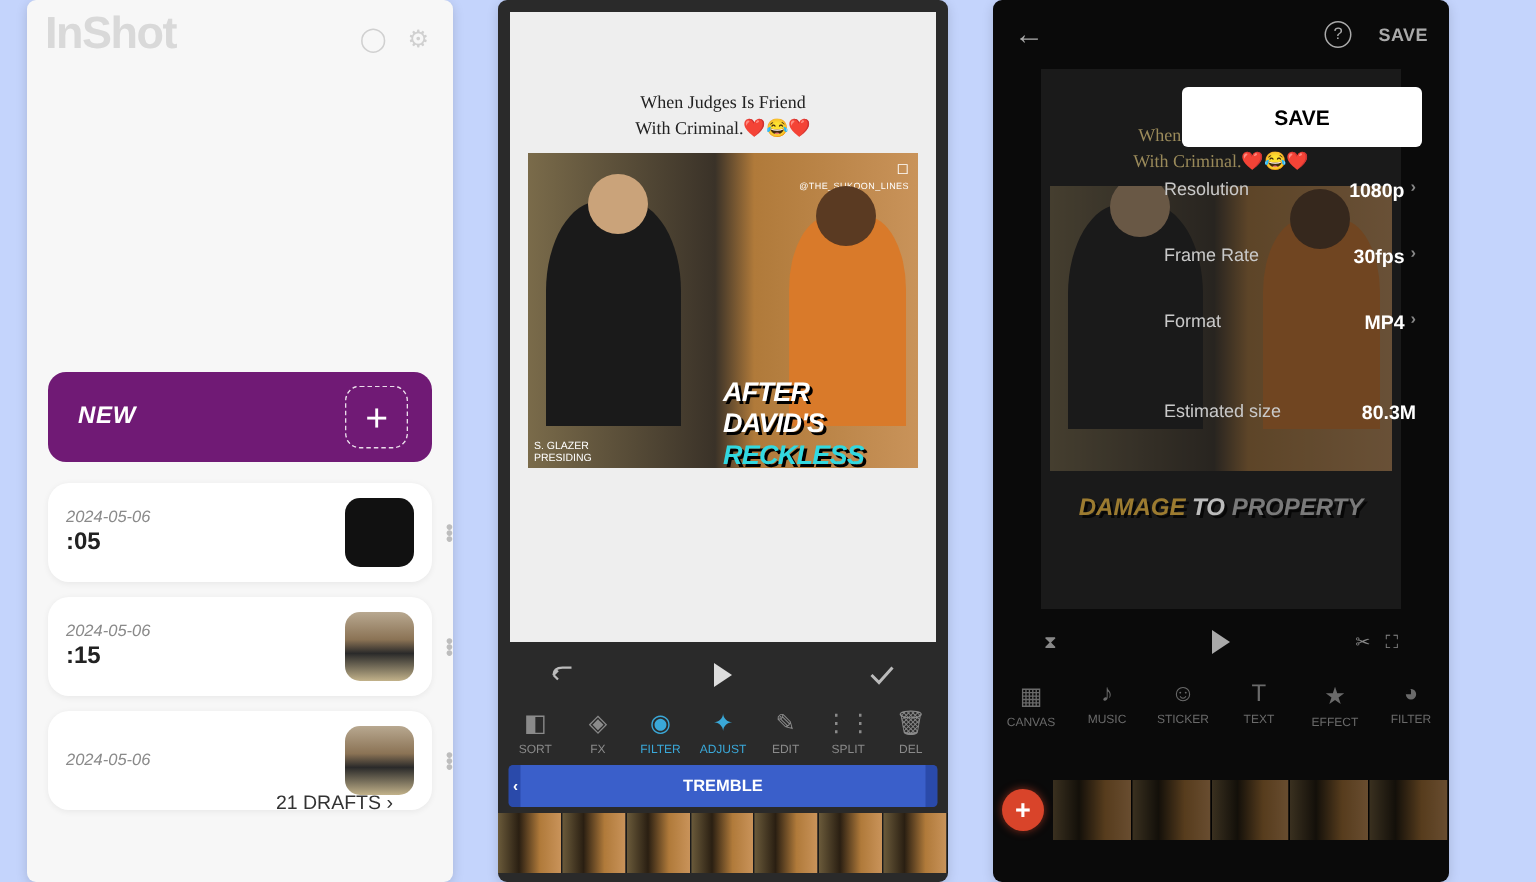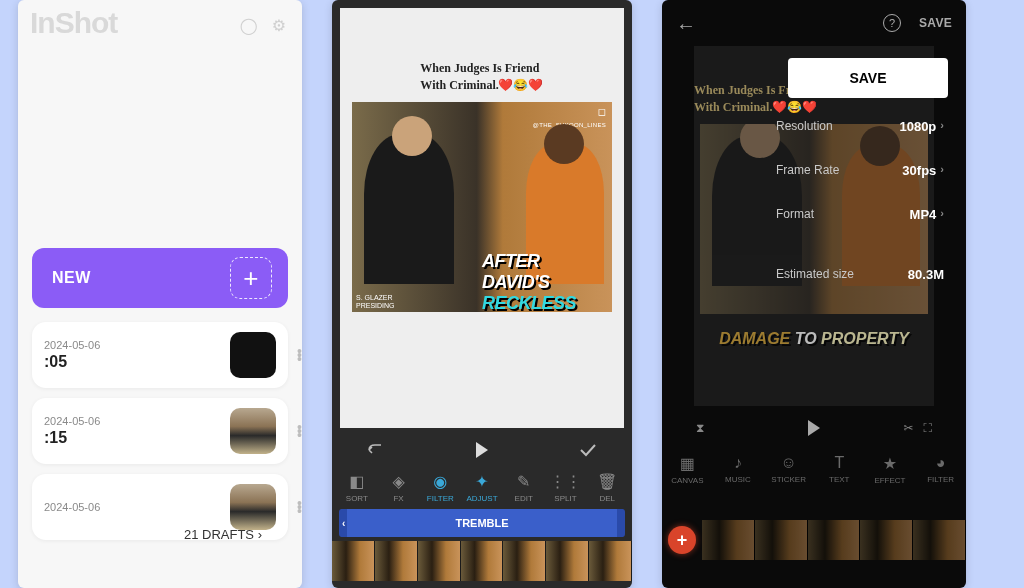--- a/index.html
+++ b/index.html
@@ -38,52 +38,53 @@
     position: absolute;
     top: 16px; right: 16px;
     display: flex; gap: 14px;
     color: #d0d0d0;
   }
   .s1-body {
     position: absolute;
     top: 248px; left: 14px; right: 14px;
   }
   .new-btn {
-    background: #8b5cf6;
+    background: #701a75;
     color: #fff;
     height: 60px;
     border-radius: 12px;
     display: flex;
     align-items: center;
     justify-content: space-between;
     padding: 0 16px 0 20px;
     font-weight: 700;
     font-size: 16px;
     margin-bottom: 14px;
     letter-spacing: 0.5px;
+    font-style: italic;
   }
   .new-plus {
     width: 42px; height: 42px;
     border: 1.5px dashed rgba(255,255,255,0.85);
     border-radius: 10px;
     display: flex; align-items: center; justify-content: center;
     font-size: 26px; font-weight: 400;
   }
   .draft-row {
     background: #fff;
     border-radius: 14px;
     padding: 10px 12px;
     display: flex;
     align-items: center;
     margin-bottom: 10px;
     box-shadow: 0 1px 4px rgba(0,0,0,0.06);
     position: relative;
   }
   .draft-info { flex: 1; }
-  .draft-date { font-size: 11px; color: #8a8a8a; }
+  .draft-date { font-size: 11px; color: #8a8a8a; font-style: italic; }
   .draft-dur { font-size: 16px; font-weight: 700; color: #222; margin-top: 2px; }
   .draft-thumb {
     width: 46px; height: 46px;
     border-radius: 10px;
     background: #111;
   }
   .draft-thumb.photo {
     background: linear-gradient(180deg,#b8a890 0%, #8b7355 40%, #2a2a2a 60%, #c2b28a 100%);
   }
   .draft-dots {
@@ -115,24 +116,25 @@
     background: #eee;
     margin: 8px 8px 0 8px;
     height: 420px;
     position: relative;
     display: flex; flex-direction: column;
     align-items: center;
   }
   .s2-caption {
     font-family: Georgia, serif;
     color: #222;
+    text-align: center;
     font-size: 12px;
     margin-top: 52px;
     line-height: 1.4;
-    font-weight: 700;
+    font-weight: 400;
   }
   .s2-hearts { font-size: 12px; }
   .s2-video {
     margin-top: 8px;
     width: 260px;
     height: 210px;
     background: linear-gradient(90deg,#7a6b4a 0%, #3a3228 48%, #b07a3a 58%, #c9935a 100%);
     position: relative;
     overflow: hidden;
   }
@@ -243,21 +245,21 @@
   .s3-sub {
     position:absolute; bottom:58px; left:0; right:0;
     text-align:center;
     font-weight:900; font-style:italic;
     text-shadow: 2px 2px 0 #000;
     font-size:16px;
     opacity:0.7;
   }
   .s3-sub .p1 { color:#d4a53a; }
   .s3-sub .p2 { color:#fff;margin-top:16px; }
-  .s3-sub .p3 { color:#fef9c3; }
+  .s3-sub .p3 { color:#a3a3a3; }
   .s3-panel {
     position:absolute;
     top: 58px; right: 18px;
     width: 180px;
     z-index: 10;
   }
   .s3-save-btn {
     background:#fff; color:#000;
     font-weight:700; font-size:14px;
     height: 40px;

